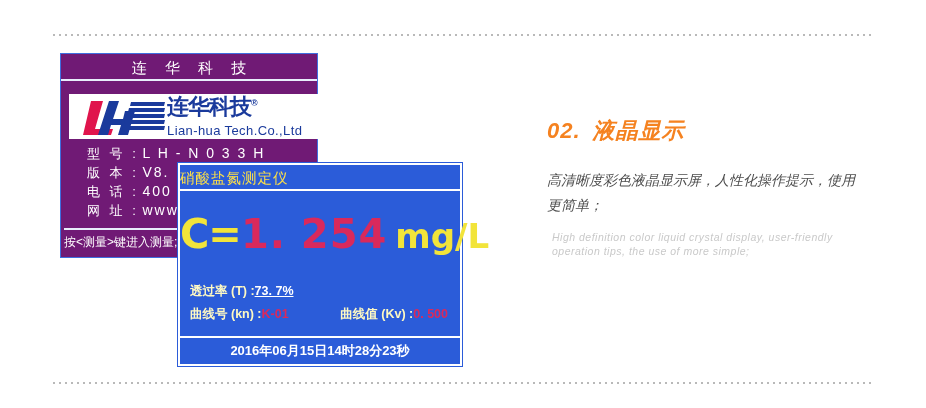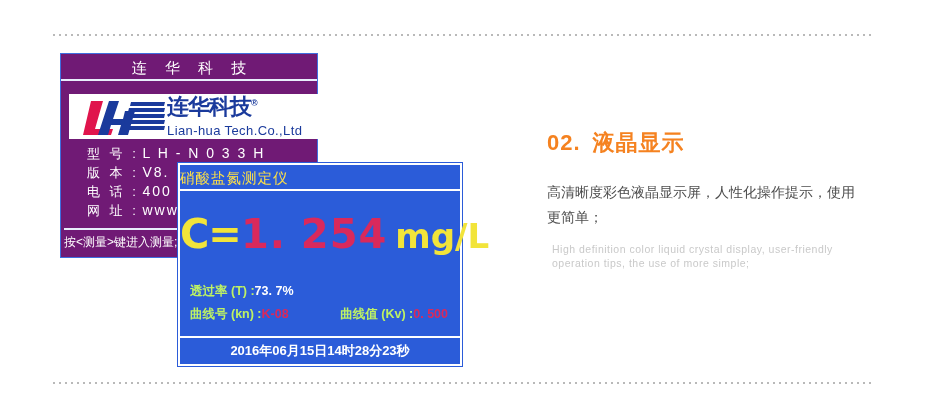--- a/index.html
+++ b/index.html
@@ -203,22 +203,22 @@
   .stat-row {
     display: flex;
     justify-content: space-between;
     margin-bottom: 6px;
     font-size: 12.5px;
     font-weight: bold;
     white-space: nowrap;
   }
   .stat-cell { flex: 0 0 auto; }
   .stat-cell.right { margin-right: 4px; }
-  .stat-label { color: #bef264; }
-  .stat-value-white { color: #ffffff; }
+  .stat-label { color: #fef9c3; }
+  .stat-value-white { color: #ffffff; text-decoration: underline; }
   .stat-value-red { color: #d9295c; }
   .lcd-footer {
     position: absolute;
     left: 0;
     right: 0;
     bottom: 0;
     height: 28px;
     border-top: 2px solid #ffffff;
     display: flex;
     align-items: center;
@@ -227,22 +227,23 @@
     box-sizing: border-box;
     color: #ffffff;
     font-size: 13px;
     font-weight: bold;
   }
 
   
   .copy-block {
     position: absolute;
     left: 547px;
-    top: 128px;
+    top: 116px;
     width: 340px;
+    font-style: italic;
   }
   .copy-heading {
     color: #f58220;
     font-size: 22px;
     font-weight: bold;
     margin: 0 0 22px 0;
     white-space: nowrap;
   }
   .copy-heading .num { letter-spacing: 1px; }
   .copy-heading .cn { margin-left: 12px; letter-spacing: 1px; }
@@ -322,21 +323,21 @@
       </div>
 
       <div class="lcd-stats">
         <div class="stat-row">
           <span class="stat-cell">
             <span class="stat-label">透过率 (T) :</span><span class="stat-value-white">73. 7%</span>
           </span>
         </div>
         <div class="stat-row">
           <span class="stat-cell">
-            <span class="stat-label">曲线号 (kn) :</span><span class="stat-value-red">K-08</span>
+            <span class="stat-label">曲线号 (kn) :</span><span class="stat-value-red">K-01</span>
           </span>
           <span class="stat-cell right">
             <span class="stat-label">曲线值 (Kv) :</span><span class="stat-value-red">0. 500</span>
           </span>
         </div>
       </div>
     </div>
 
     <div class="lcd-footer">
       <span>2016年06月15日</span>

